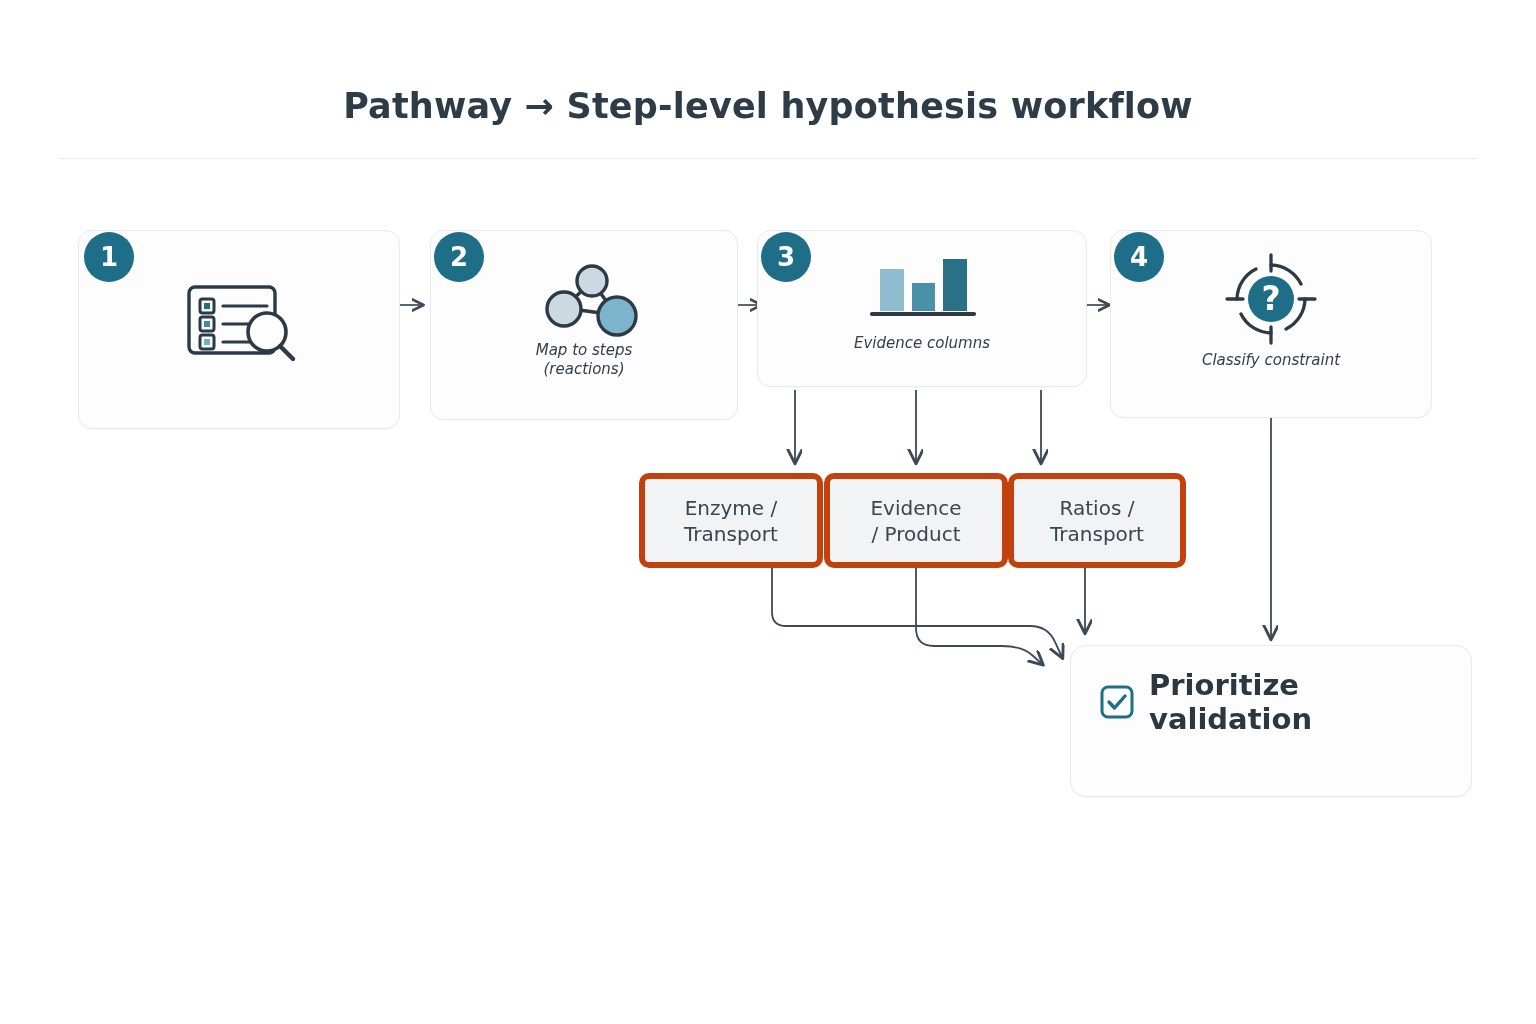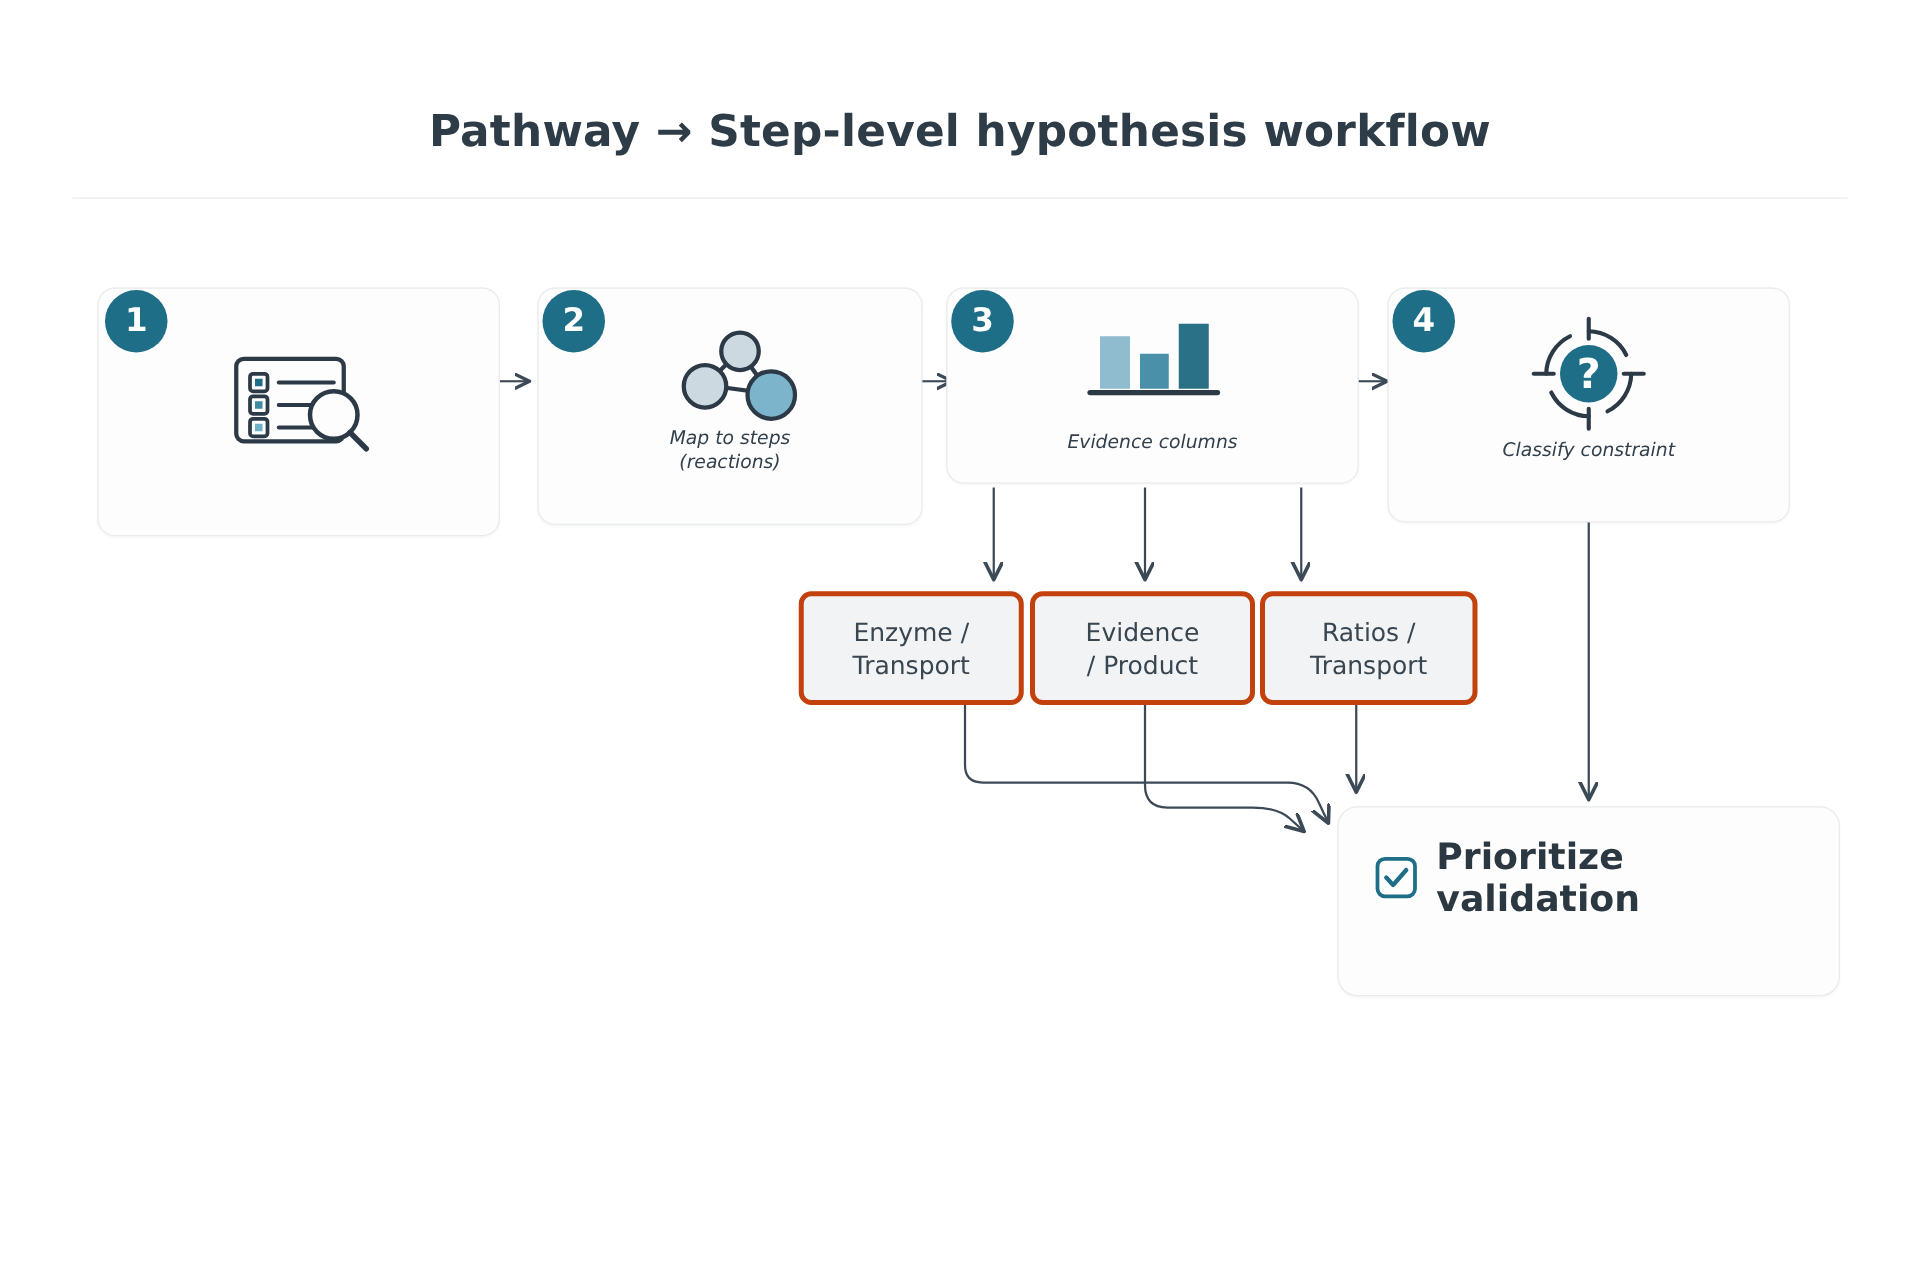--- a/index.html
+++ b/index.html
@@ -79,21 +79,21 @@
     line-height: 1.25;
     font-style: italic;
   }
   .card-label .sub {
     display: block;
   }
   
   .sub-box {
     position: absolute;
     background: #f1f3f5;
-    border: 4px solid #c2410c;
+    border: 6px solid #c2410c;
     border-radius: 10px;
     display: flex;
     align-items: center;
     justify-content: center;
     text-align: center;
     font-size: 20px;
     color: #39454f;
     line-height: 1.3;
   }
   
@@ -222,21 +222,21 @@
 
   <div class="step-card" style="left:757px; top:230px; width:328px; height:155px;">
     <div class="card-icon" style="top:22px;">
       <svg width="120" height="72" viewBox="0 0 120 72" aria-hidden="true">
         <rect x="18" y="16" width="24" height="42" fill="#8fbcce"></rect>
         <rect x="50" y="30" width="23" height="28" fill="#4a90a8"></rect>
         <rect x="81" y="6" width="24" height="52" fill="#2a7186"></rect>
         <line x1="10" y1="61" x2="112" y2="61" stroke="#2b3a46" stroke-width="4.2" stroke-linecap="round"></line>
       </svg>
     </div>
-    <div class="card-label" style="top:113px;">
+    <div class="card-label" style="top:103px;">
       <span>Evidence columns</span>
     </div>
   </div>
   <div class="step-badge" style="left:761px; top:232px;">
     <span>3</span>
   </div>
 
   <div class="step-card" style="left:1110px; top:230px; width:320px; height:186px;">
     <div class="card-icon" style="top:18px;">
       <svg width="110" height="100" viewBox="0 0 110 100" aria-hidden="true">

